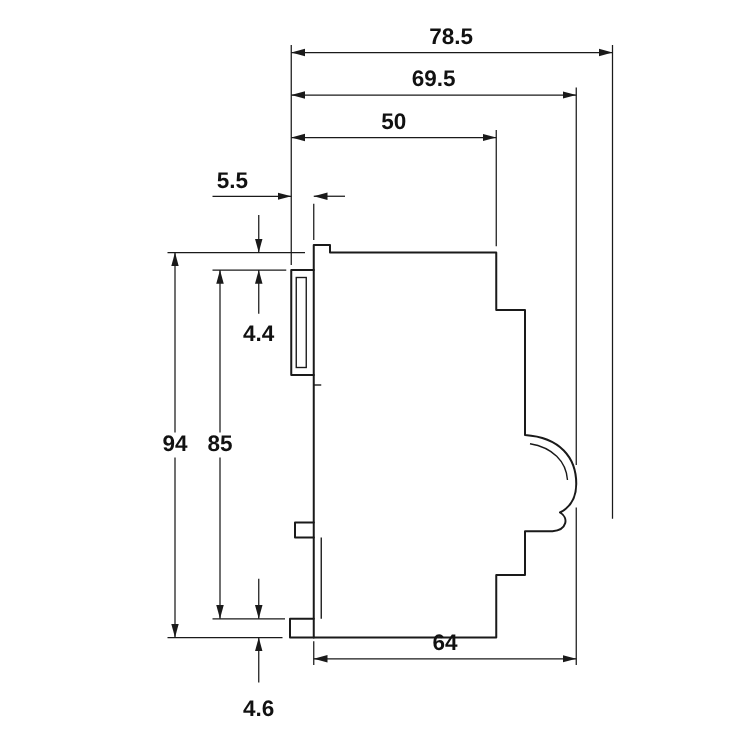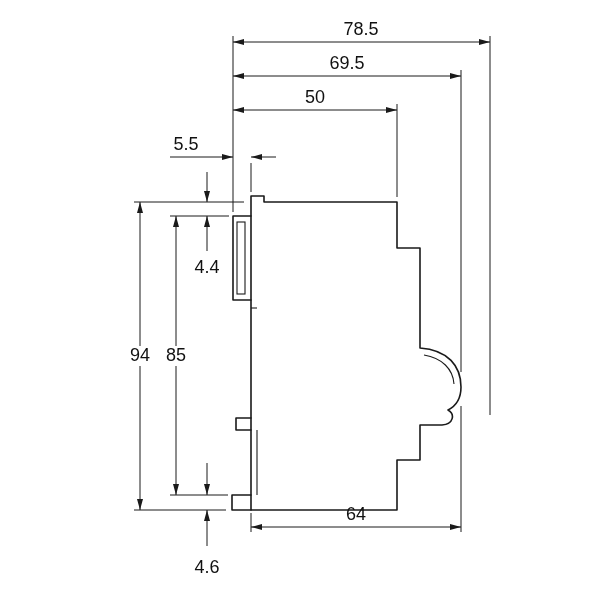--- a/index.html
+++ b/index.html
@@ -1,16 +1,16 @@
 <!DOCTYPE html>
 <html><head>
 <meta charset="utf-8">
 <style>
   html,body{margin:0;padding:0;background:#fff;}
-  #stage{position:relative;width:600px;height:600px;background:#fff;overflow:hidden;}
+  #stage{position:relative;width:600px;height:600px;background:#fff;overflow:hidden;font-weight:bold;}
   svg{display:block;}
   .obj{stroke:#1a1a1a;stroke-width:1.6;fill:none;stroke-linejoin:round;stroke-linecap:round;}
   .objthin{stroke:#1a1a1a;stroke-width:1.1;fill:none;}
   .ext{stroke:#1a1a1a;stroke-width:1;fill:none;}
   .dim{stroke:#1a1a1a;stroke-width:1;fill:none;}
   .lbl{font-family:"Liberation Sans",sans-serif;font-size:18px;fill:#111;}
   .mid{text-anchor:middle;}
   .bg{fill:#fff;stroke:none;}
 </style>
 </head>

